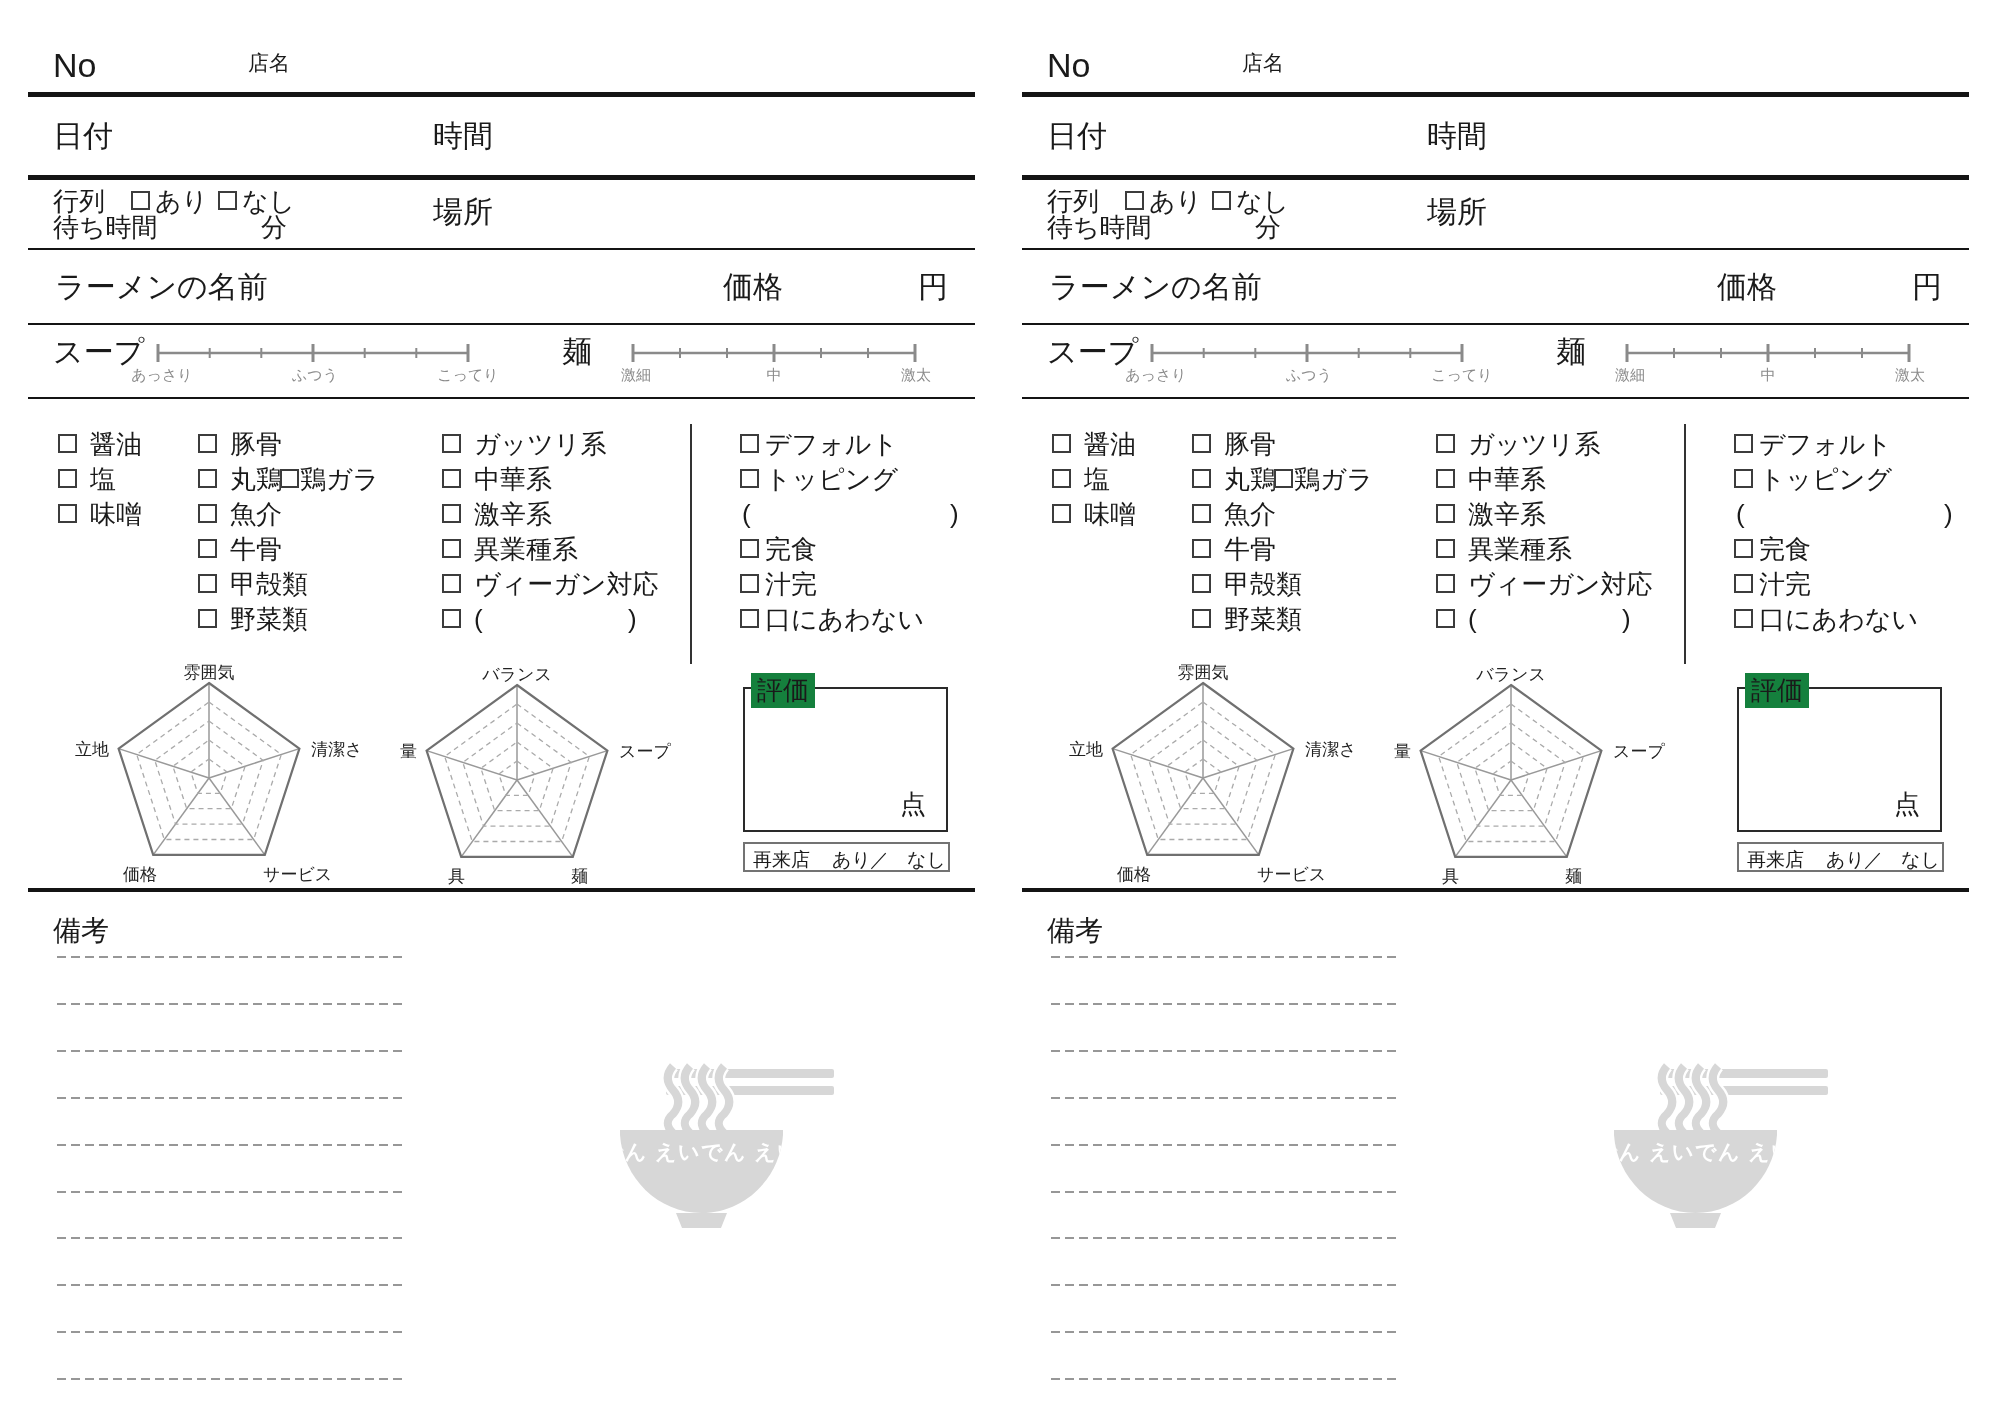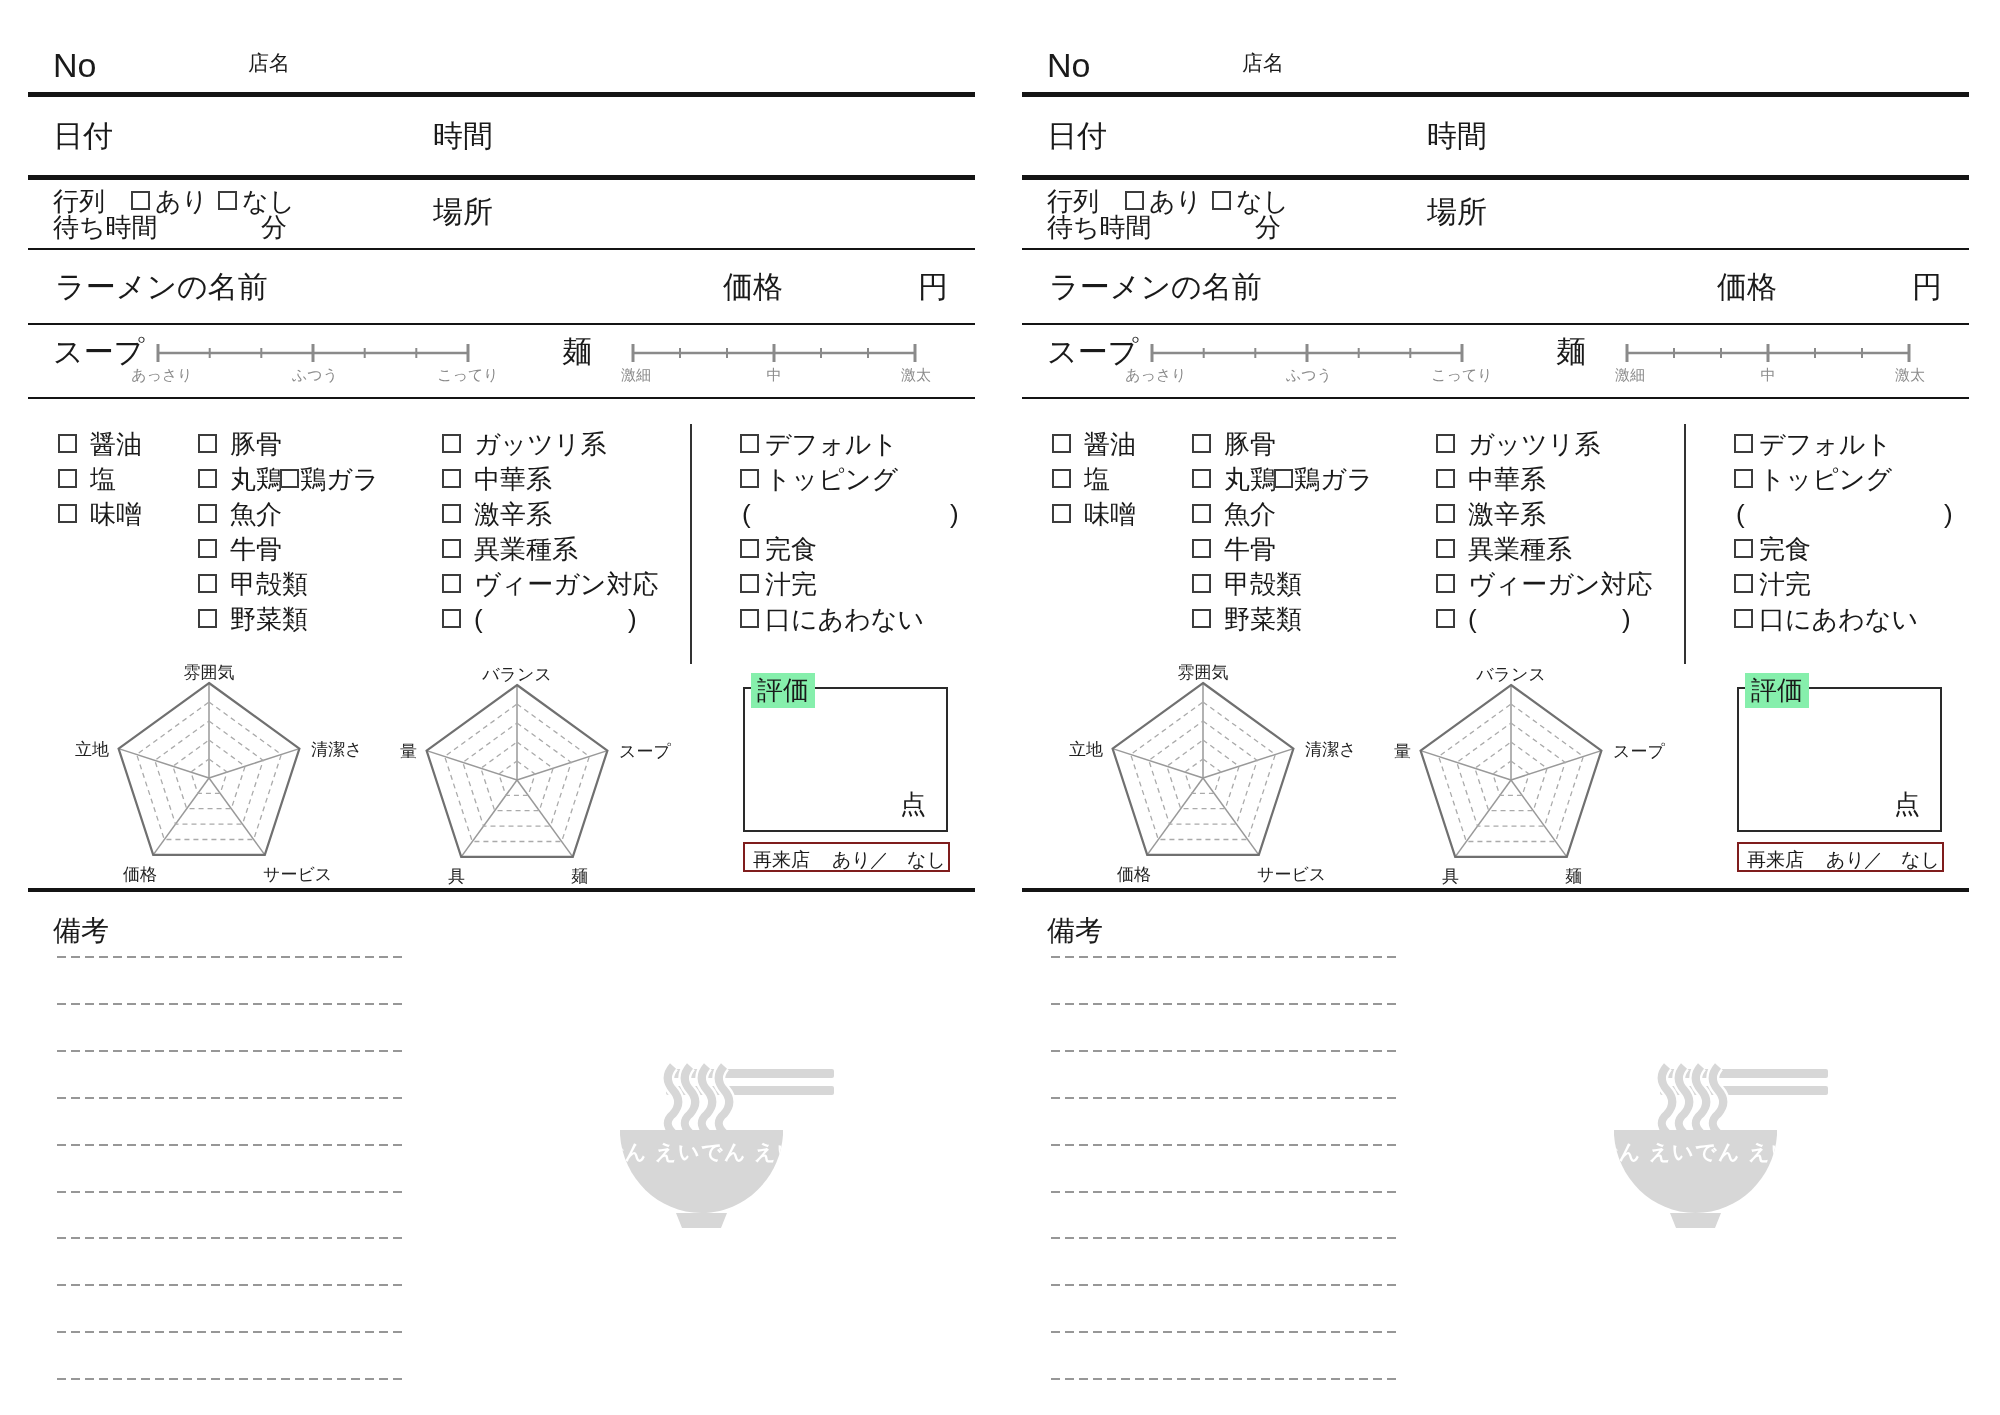--- a/index.html
+++ b/index.html
@@ -10,23 +10,23 @@
   .card-right { left:1022px; }
   .abs { position:absolute; white-space:nowrap; line-height:1.05; }
   .hline { position:absolute; left:0; width:947px; background:#141414; }
   .f34 { font-size:34px; } .f30 { font-size:30px; } .f28 { font-size:28px; }
   .f27 { font-size:21px; } .f26 { font-size:26px; }
   .tick-label { position:absolute; font-size:15px; color:#8a8a8a; transform:translateX(-50%); white-space:nowrap; }
   .cb { position:absolute; width:19px; height:19px; border:2px solid #3c3c3c; background:#fff; }
   .cb-sm { width:19px; height:19px; }
   .vdivider { position:absolute; width:2px; background:#333; }
   .rating-box { position:absolute; left:715px; top:687px; width:205px; height:145px; border:2px solid #2a2a2a; }
-  .rating-legend { position:absolute; top:-16px; left:6px; background:#86efac; padding:0 6px; font-size:26px; }
+  .rating-legend { position:absolute; top:-16px; left:6px; background:#15803d; padding:0 6px; font-size:26px; }
   .rating-points { position:absolute; right:20px; bottom:8px; font-size:26px; }
-  .revisit-box { position:absolute; left:715px; top:842px; width:207px; height:30px; border:2px solid #7f1d1d; }
+  .revisit-box { position:absolute; left:715px; top:842px; width:207px; height:30px; border:2px solid #737373; }
   .revisit-box span { position:absolute; top:3px; font-size:19px; }
   .dash-line { position:absolute; left:29px; width:346px; height:2px;
                background:repeating-linear-gradient(90deg,#979797 0 9px,transparent 9px 14px); }
   .radar { position:absolute; }
   .radar text { font-size:17px; fill:#222; }
   svg { overflow:visible; }
   .slider { position:absolute; }
 </style>
 </head>
 <body>

